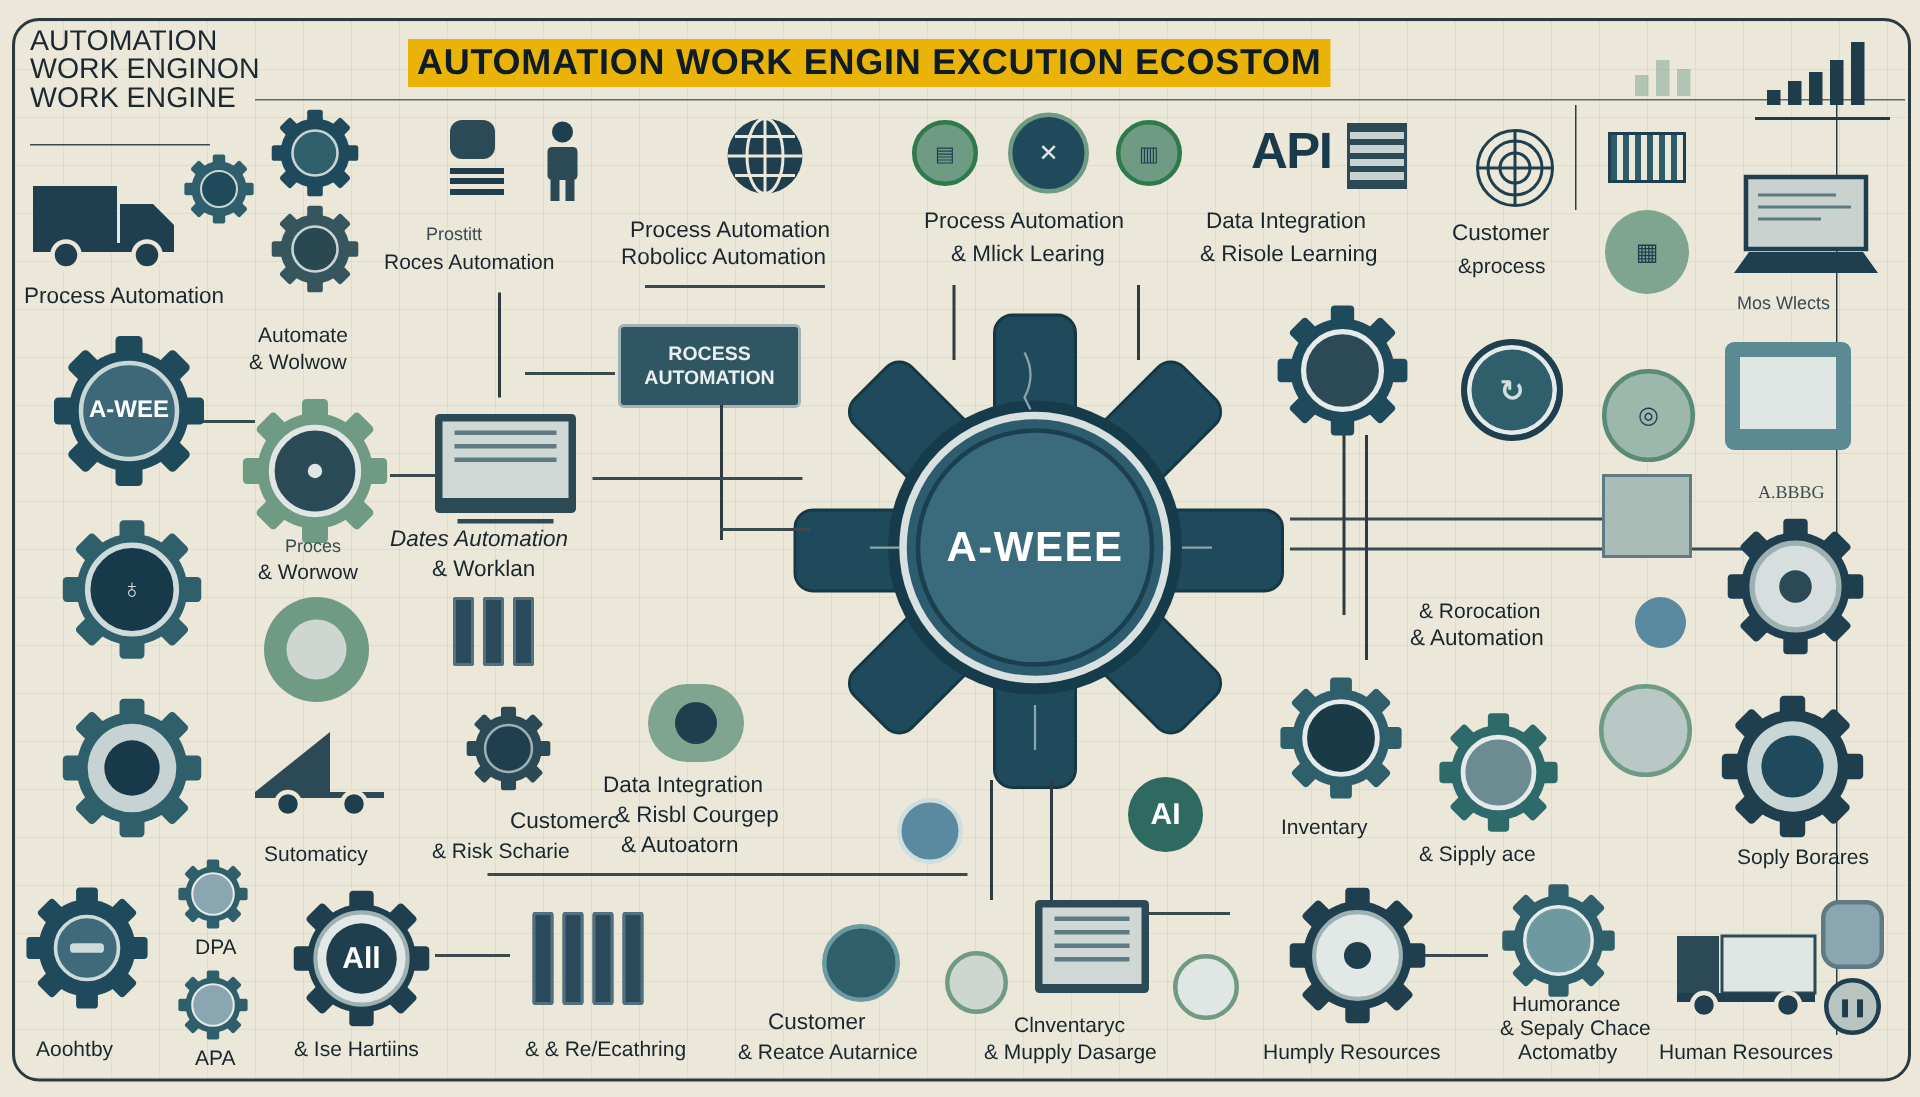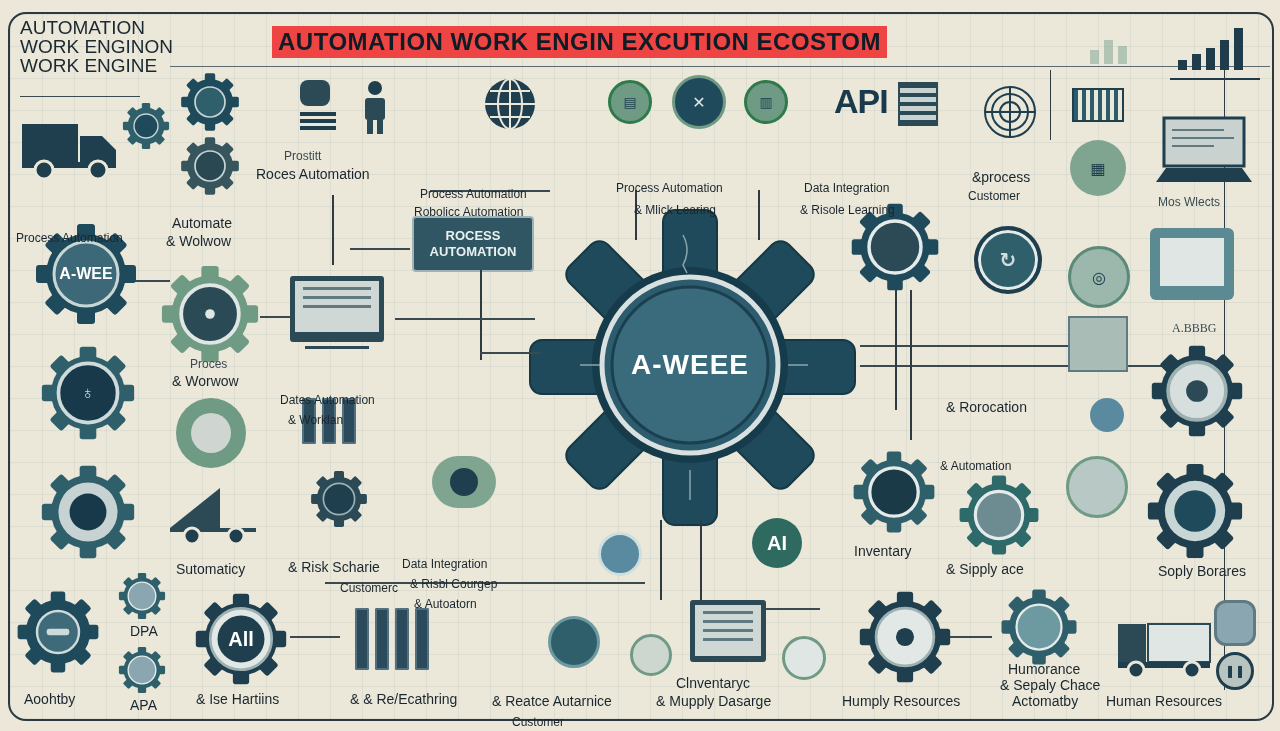--- a/index.html
+++ b/index.html
@@ -5,24 +5,24 @@
   html,body{margin:0;padding:0;}
   body{width:1280px;height:731px;background:#ece7d8;position:relative;overflow:hidden;font-family:"Liberation Sans","DejaVu Sans",sans-serif;color:#1c2a33;}
   #frame{position:absolute;left:8px;top:12px;width:1262px;height:705px;border:2px solid #2c3a40;border-radius:18px;background:
     linear-gradient(#e9e6d7,#e9e6d7);
     background-image:
       linear-gradient(rgba(120,140,140,.12) 1px,transparent 1px),
       linear-gradient(90deg,rgba(120,140,140,.12) 1px,transparent 1px);
     background-size:32px 32px;background-color:#ebe8da;}
   .abs{position:absolute;}
   .lbl{position:absolute;white-space:nowrap;color:#1a262e;line-height:1.05;}
-  .lbl.big{font-size:12px;margin-top:42px;}
+  .lbl.big{font-size:15px;}
   .lbl.med{font-size:14px;}
   .lbl.sm{font-size:12px;color:#3a4a52;}
-  .title{position:absolute;left:272px;top:26px;font-size:24px;font-weight:700;letter-spacing:.5px;color:#0e1c26;background:#ef4444;padding:2px 6px;}
+  .title{position:absolute;left:272px;top:26px;font-size:24px;font-weight:700;letter-spacing:.5px;color:#0e1c26;background:#eab308;padding:2px 6px;}
   .corner-title{position:absolute;left:20px;top:18px;font-size:19px;line-height:1.0;color:#1b2830;}
   .hr{position:absolute;height:2px;background:#3a4a4e;}
   .vr{position:absolute;width:2px;background:#2e3c42;}
   .box{position:absolute;background:#2f5662;border:2px solid #9fb3b6;border-radius:4px;color:#e9f0f0;font-size:13px;font-weight:700;text-align:center;display:flex;align-items:center;justify-content:center;line-height:1.25;}
   .circle{position:absolute;border-radius:50%;display:flex;align-items:center;justify-content:center;font-weight:700;color:#fff;}
   .bars{position:absolute;display:flex;align-items:flex-end;gap:5px;}
   .bars span{display:block;width:9px;background:#1f3c4a;}
   .icon-glyph{font-size:16px;color:#2b4752;}
   .monitor{position:absolute;background:#2c4a56;border-radius:3px;}
   .monitor .scr{position:absolute;left:5px;top:5px;right:5px;bottom:10px;background:#cfd8d4;}
@@ -367,21 +367,21 @@
 <div class="lbl big" style="left:634px;top:162px;">&amp; Mlick Learing</div>
 <div class="lbl big" style="left:804px;top:140px;">Data Integration</div>
 <div class="lbl big" style="left:800px;top:162px;">&amp; Risole Learning</div>
 <div class="lbl big" style="left:968px;top:148px;">Customer</div>
 <div class="lbl med" style="left:972px;top:170px;">&amp;process</div>
 <div class="lbl sm" style="left:1158px;top:196px;">Mos Wlects</div>
 <div class="lbl med" style="left:172px;top:216px;">Automate</div>
 <div class="lbl med" style="left:166px;top:234px;">&amp; Wolwow</div>
 <div class="lbl sm" style="left:190px;top:358px;">Proces</div>
 <div class="lbl med" style="left:172px;top:374px;text-align:right;">&amp; Worwow</div>
-<div class="lbl big" style="left:280px;top:352px;">Dates Automation</div>
+<div class="lbl big" style="left:260px;top:352px;font-style:italic;">Dates Automation</div>
 <div class="lbl big" style="left:288px;top:372px;">&amp; Worklan</div>
 <div class="lbl med" style="left:946px;top:400px;">&amp; Rorocation</div>
 <div class="lbl big" style="left:940px;top:418px;">&amp; Automation</div>
 <div class="lbl sm" style="left:1172px;top:322px;font-family:Liberation Serif, serif;">A.BBBG</div>
 <div class="lbl med" style="left:1170px;top:440px;"></div>
 <div class="lbl big" style="left:402px;top:516px;">Data Integration</div>
 <div class="lbl big" style="left:410px;top:536px;">&amp; Risbl Courgep</div>
 <div class="lbl big" style="left:414px;top:556px;">&amp; Autoatorn</div>
 <div class="lbl big" style="left:298px;top:540px;padding-left:42px;">Customerc</div>
 <div class="lbl med" style="left:288px;top:560px;">&amp; Risk Scharie</div>

